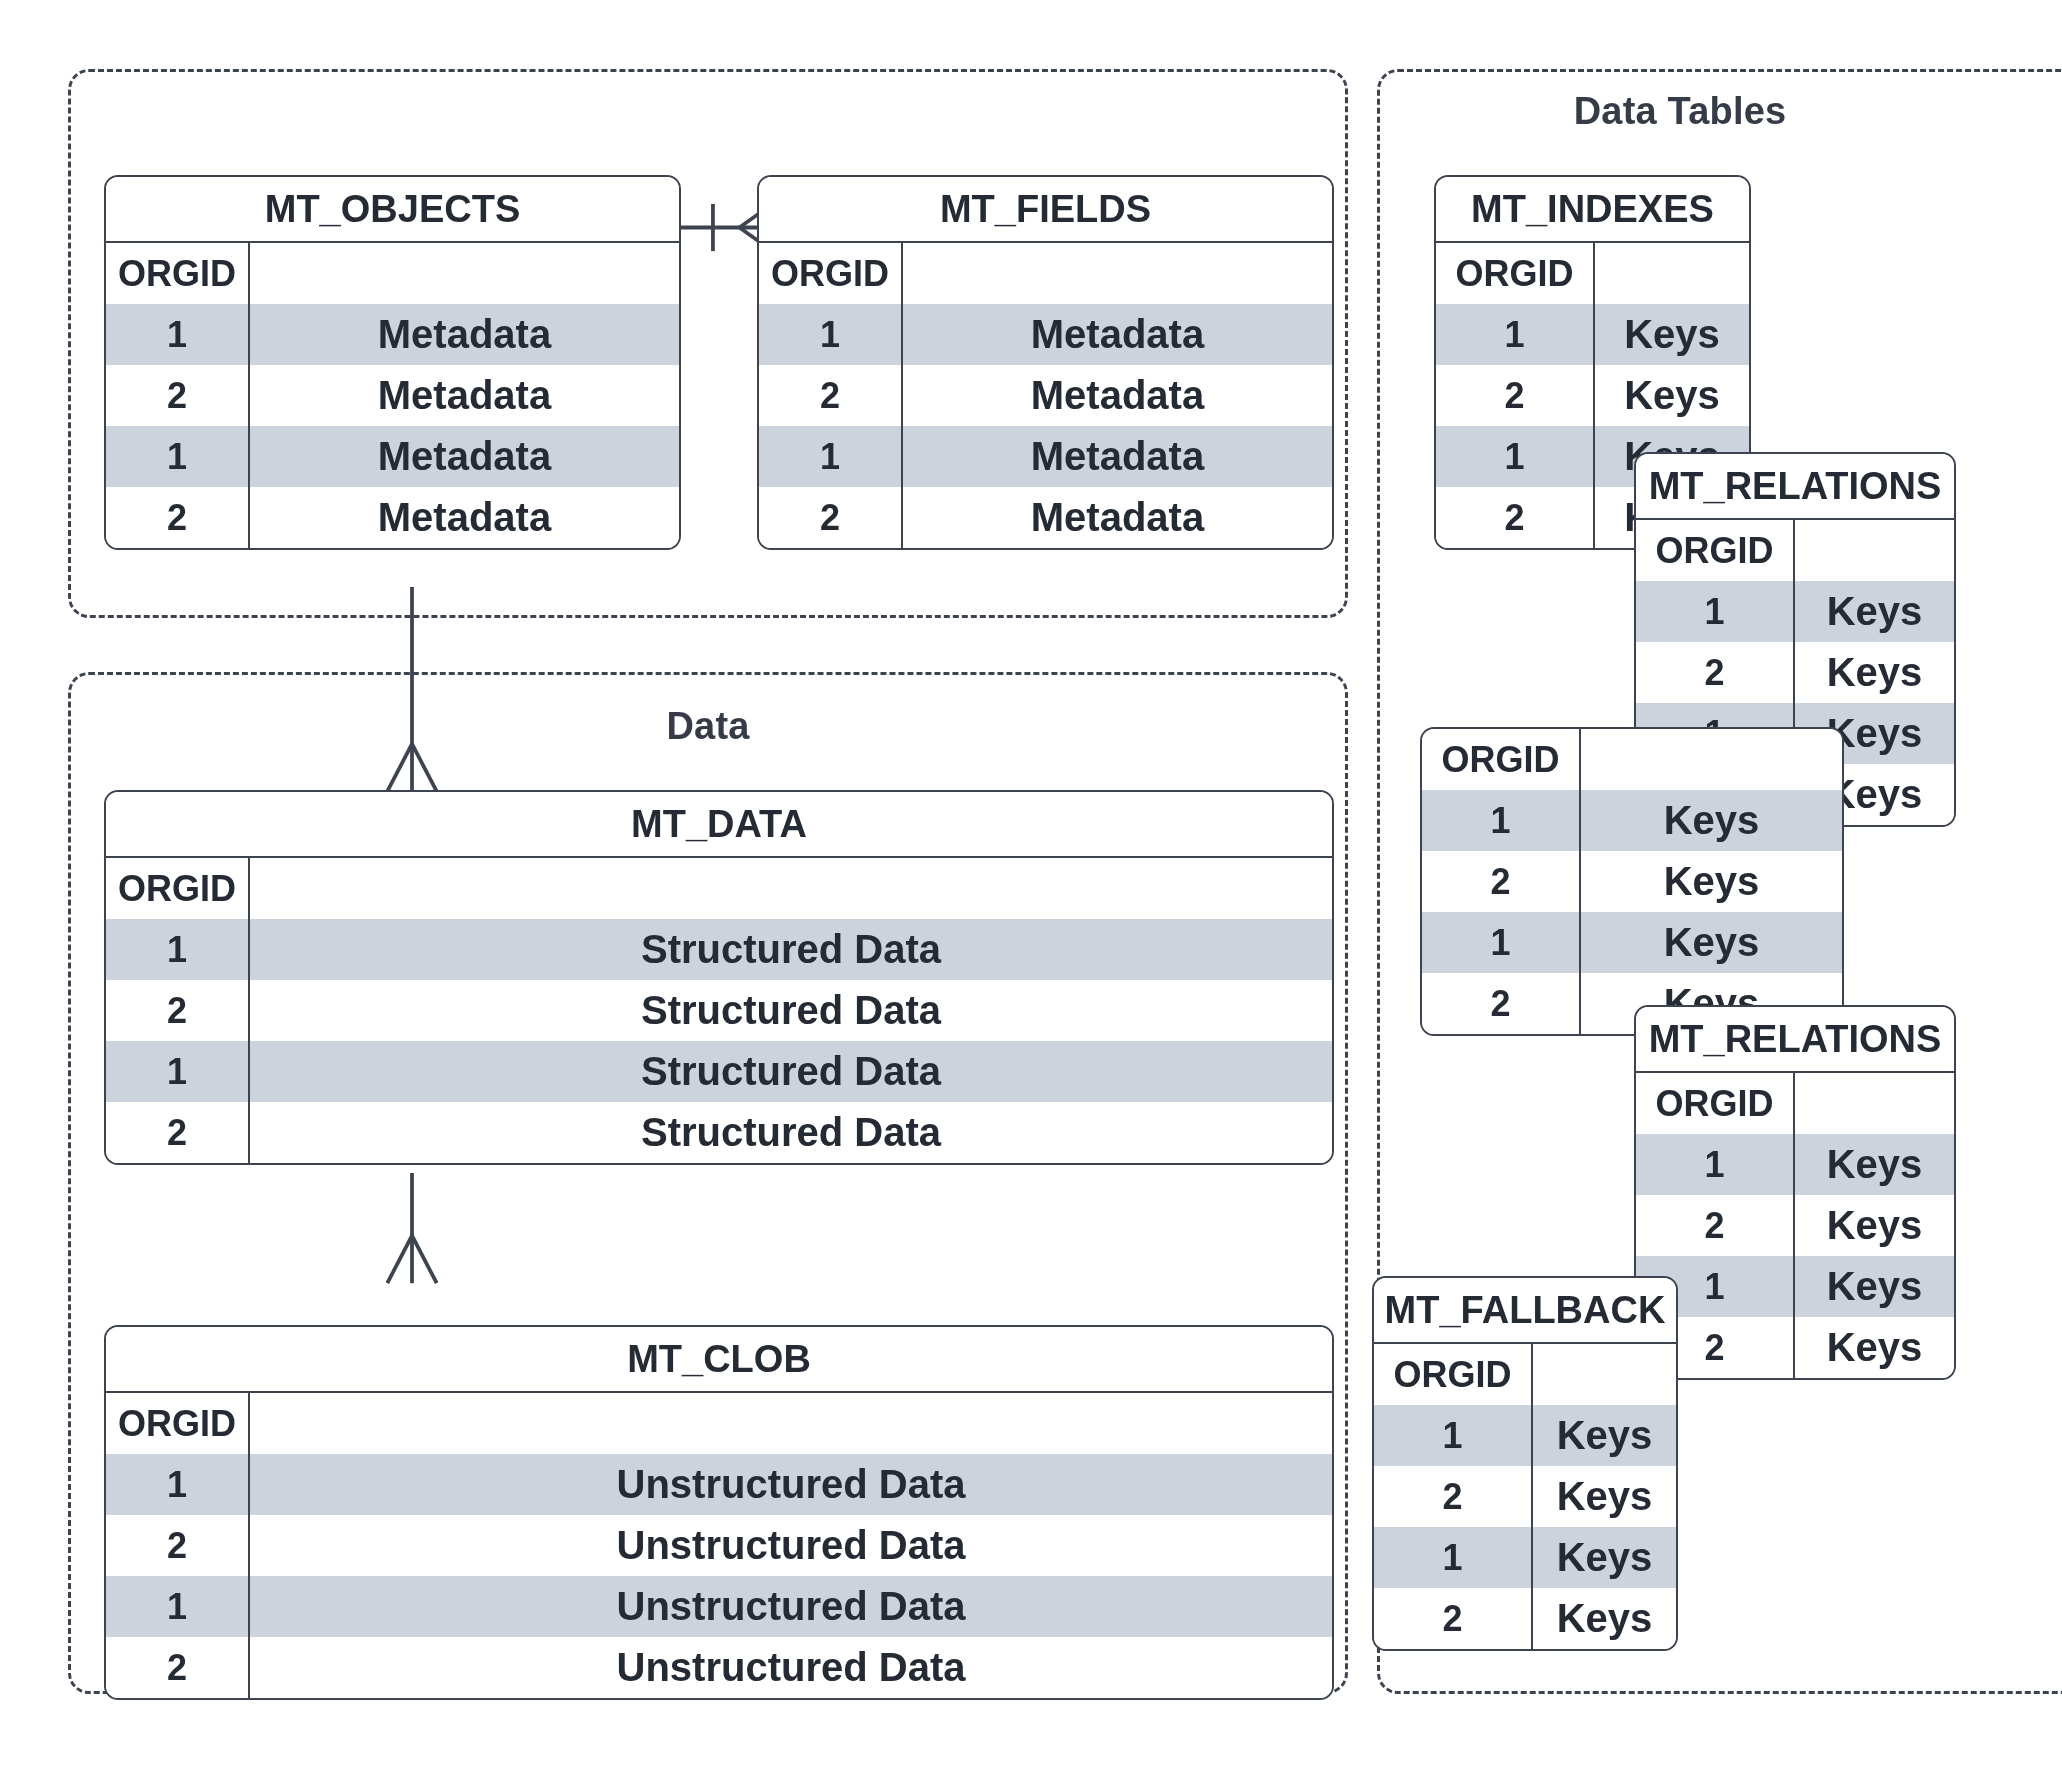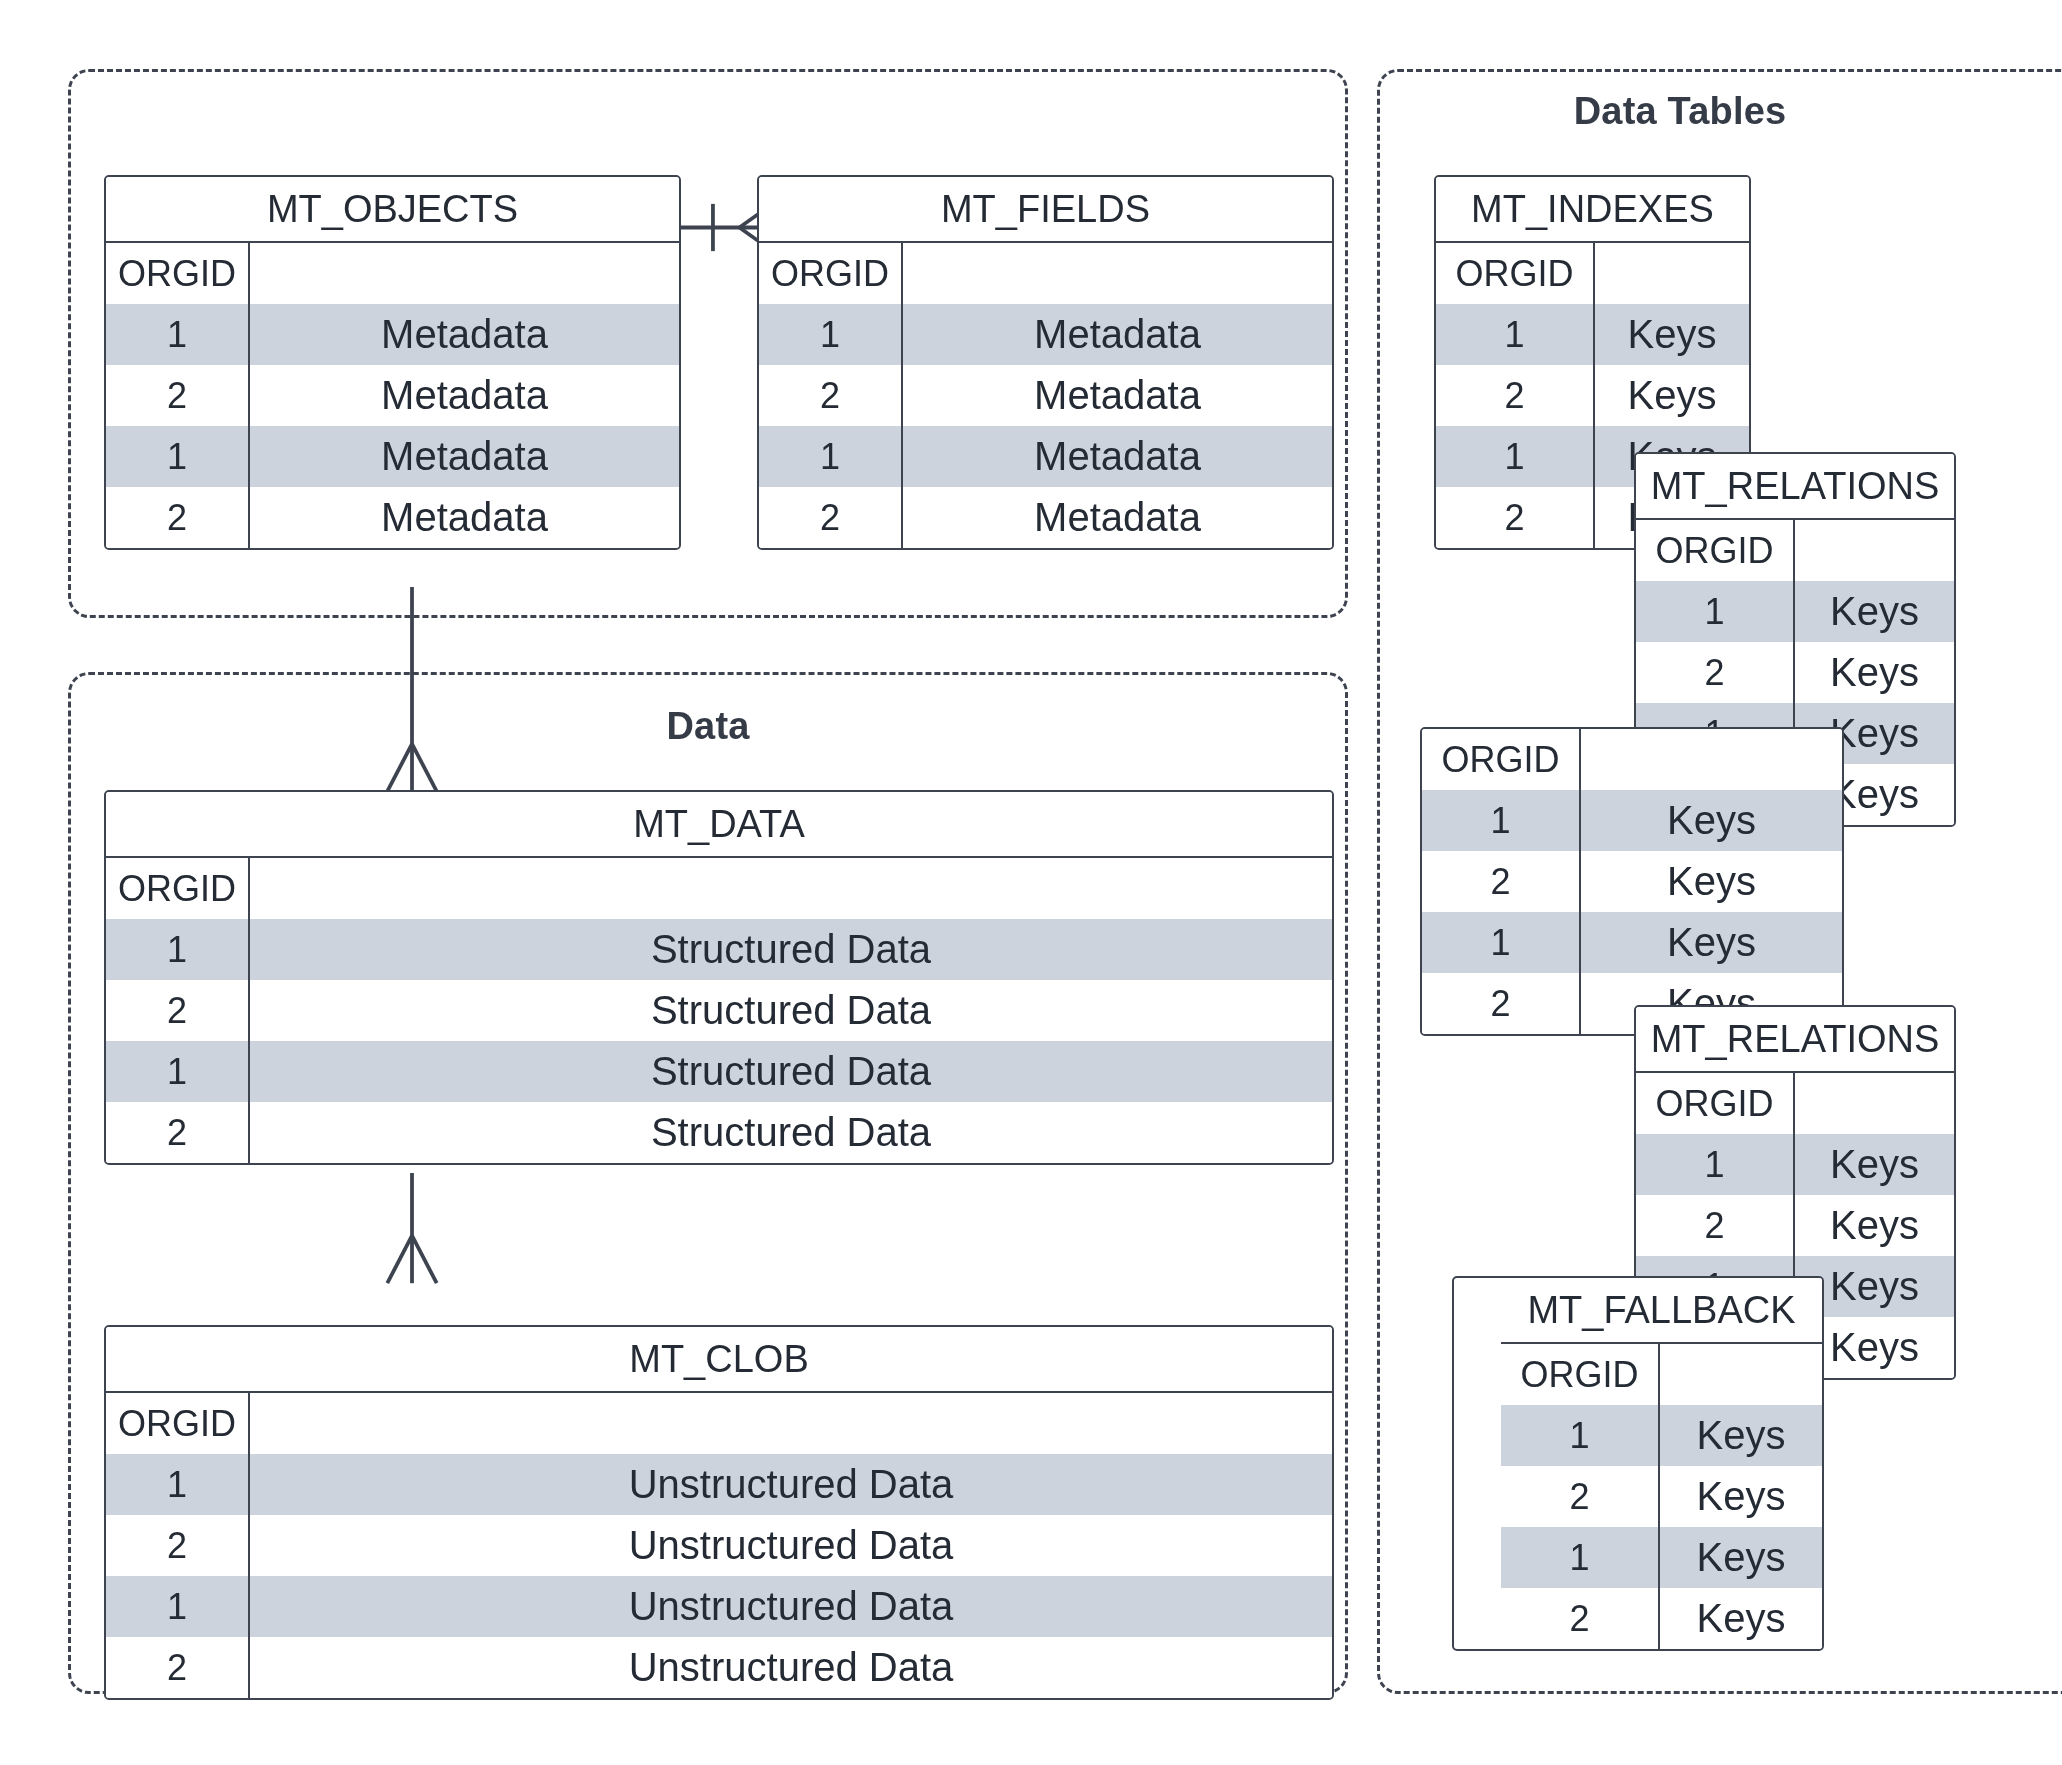--- a/index.html
+++ b/index.html
@@ -38,22 +38,23 @@
     letter-spacing: 0.2px;
     white-space: nowrap;
   }
 
   
   .tbl {
     position: absolute;
     box-sizing: border-box;
     background: #ffffff;
     border: 2.8px solid #3d4450;
-    border-radius: 5px;
+    border-radius: 14px;
     overflow: hidden;
+    font-weight: bold;
   }
   .tbl-name {
     height: 64px;
     line-height: 64px;
     text-align: center;
     font-size: 38px;
     color: #252b34;
     background: #ffffff;
     border-bottom: 2.8px solid #3d4450;
     white-space: nowrap;
@@ -341,21 +342,21 @@
         <div class="cell-id" style="width:159px;">1</div>
         <div class="cell-val">Keys</div>
       </div>
       <div class="row">
         <div class="cell-id" style="width:159px;">2</div>
         <div class="cell-val">Keys</div>
       </div>
     </div>
   </div>
 
-  <div class="tbl" style="left:1452px; top:1276px; width:372px; z-index:50;padding-left:47px;">
+  <div class="tbl" style="left:1372px; top:1276px; width:306px; z-index:50;">
     <div class="tbl-name">MT_FALLBACK</div>
     <div class="rows">
       <div class="row head">
         <div class="cell-id" style="width:159px;">ORGID</div>
         <div class="cell-val"></div>
       </div>
       <div class="row alt">
         <div class="cell-id" style="width:159px;">1</div>
         <div class="cell-val">Keys</div>
       </div>

